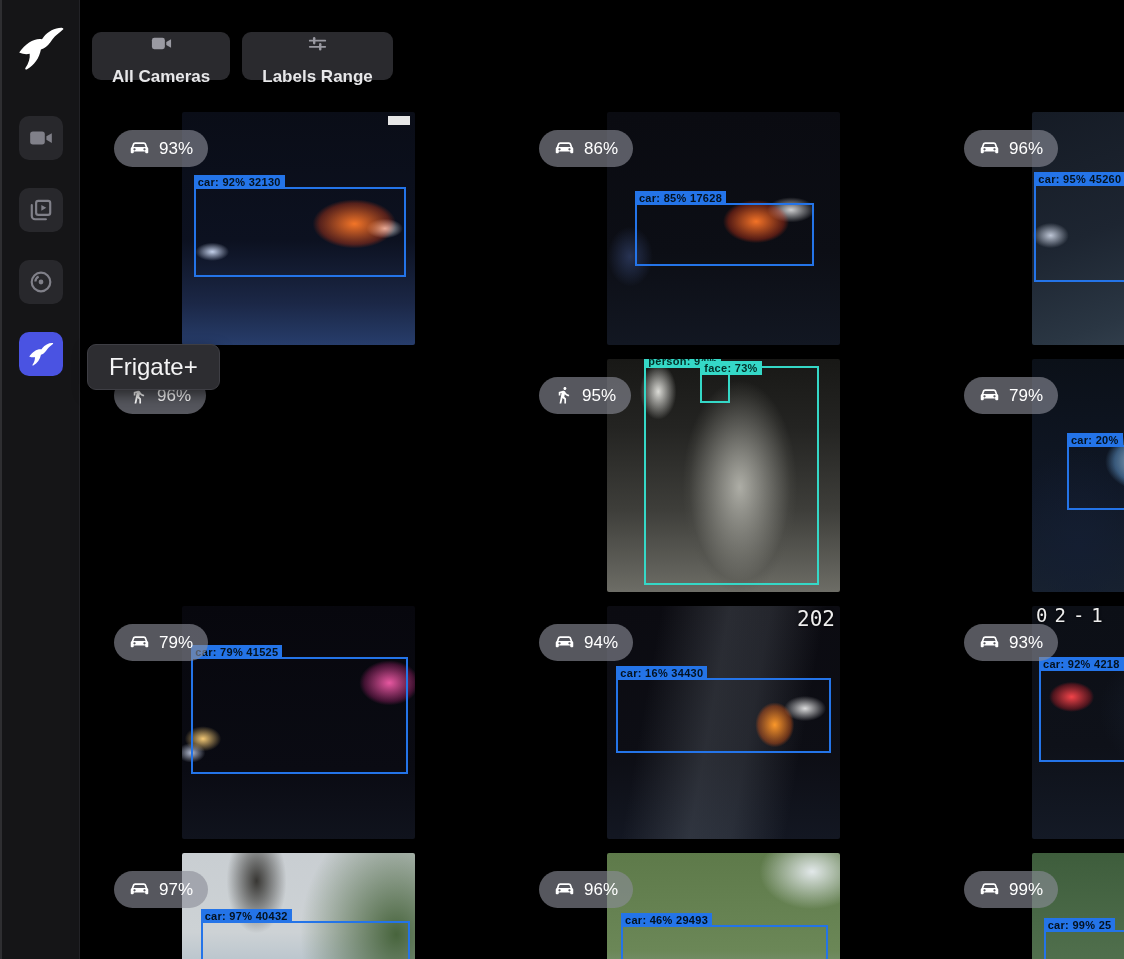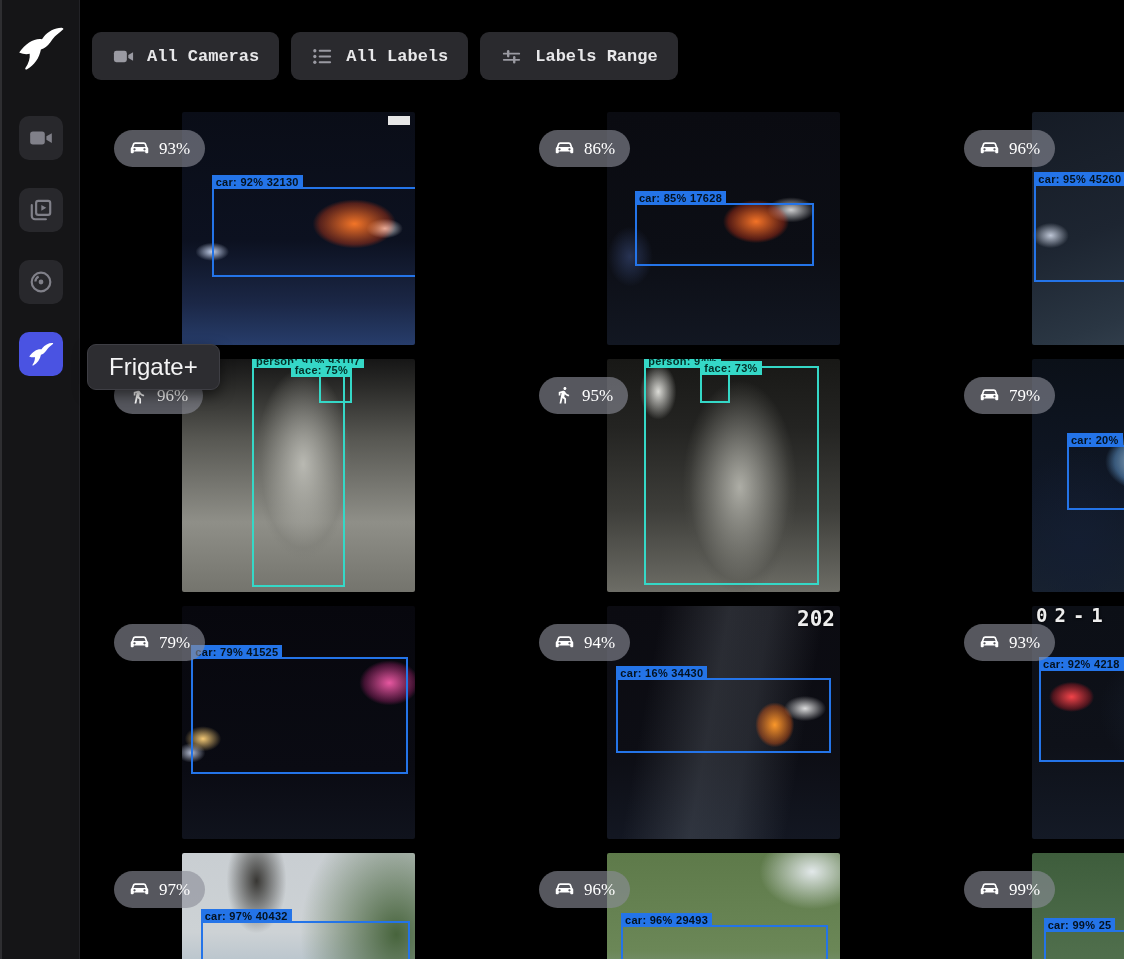--- a/index.html
+++ b/index.html
@@ -19,46 +19,46 @@
 
   
   .tooltip{position:fixed;left:87px;top:344px;height:44px;padding:0 21px;background:#2d2d31;
     border:1px solid #3e3e44;border-radius:9px;color:#f4f4f5;font-size:24px;
     display:flex;align-items:center;z-index:60;box-shadow:0 5px 14px rgba(0,0,0,.55);}
 
   
   .filters{position:fixed;left:92px;top:32px;display:flex;gap:12px;z-index:30;}
   .filter-btn{display:flex;align-items:center;gap:12px;height:48px;padding:0 20px;
     background:#2a2a2e;border:none;border-radius:9px;color:#e8e8ea;
-    font-size:17px;font-weight:700;font-family:Liberation Mono, monospace;cursor:pointer;}
+    font-size:17px;font-weight:700;font-family:Liberation Sans, sans-serif;cursor:pointer;flex-direction:column;}
   .filter-btn .f-icon{color:#9a9aa2;display:flex;}
 
   
   .grid{position:absolute;left:86px;top:112px;display:grid;
     grid-template-columns:repeat(3,425px);row-gap:14px;}
   .cell{position:relative;width:425px;height:233px;cursor:pointer;}
   .thumb{position:relative;width:233px;height:233px;margin:0 auto;overflow:hidden;
     border-radius:2px;background:#101217;}
   .badge{position:absolute;left:28px;top:18px;display:inline-flex;align-items:center;gap:9px;
     height:37px;padding:0 15px;border-radius:999px;background:rgba(138,141,152,.62);
-    color:#fff;font-size:17px;font-weight:500;z-index:5;font-family:Liberation Serif, serif;}
+    color:#fff;font-size:17px;font-weight:500;z-index:5;}
   .badge-icon{display:flex;color:#fff;}
 
   
   .bbox{position:absolute;border:2px solid;box-sizing:border-box;}
   .bbox-blue{border-color:#2474e8;}
   .bbox-teal{border-color:#35d8c7;}
   .bbox-label{position:absolute;bottom:100%;left:-2px;white-space:nowrap;
     font-size:11px;font-weight:700;line-height:14px;padding:0 4px;letter-spacing:.3px;}
   .bbox-blue .bbox-label{background:#2474e8;color:#04121f;}
   .bbox-teal .bbox-label{background:#35d8c7;color:#033028;}
   .bbox-label.align-right{left:auto;right:-2px;}
 
   
-  .osd{position:absolute;color:#eee;font-weight:700;font-family:"DejaVu Sans Mono",monospace;
+  .osd{position:absolute;color:#eee;font-weight:400;font-family:"DejaVu Sans Mono",monospace;
     text-shadow:0 0 3px #000;z-index:2;}
   .osd-top-right{top:1px;right:5px;font-size:21px;}
   .osd-top{top:-2px;left:4px;font-size:19px;letter-spacing:7px;white-space:nowrap;}
 
   
   .scene-n1{background:
     radial-gradient(58px 34px at 74% 48%, rgba(255,122,40,.95), rgba(255,70,20,.3) 60%, transparent 72%),
     radial-gradient(26px 14px at 87% 50%, rgba(255,255,255,.85), transparent 70%),
     radial-gradient(24px 13px at 13% 60%, rgba(215,228,255,.9), transparent 70%),
     linear-gradient(180deg,#0a0d17 0%,#0c1120 55%,#1b2746 82%,#273d6b 100%);}
@@ -165,47 +165,34 @@
       <svg viewBox="0 0 24 24" width="23" height="23" fill="currentColor">
           <rect x="2" y="6" width="13.5" height="12" rx="2.5"></rect>
           <path d="M17 10.4l5-2.9v9l-5-2.9z"></path>
         </svg>
     </span>
     <span>All Cameras</span>
   </button>
   <button class="filter-btn">
     <span class="f-icon">
       <svg viewBox="0 0 24 24" width="23" height="23" fill="currentColor">
-          <circle cx="4" cy="6" r="1.7"></circle>
-          <circle cx="4" cy="12" r="1.7"></circle>
-          <circle cx="4" cy="18" r="1.7"></circle>
-          <rect x="8" y="4.9" width="13" height="2.2" rx="1.1"></rect>
-          <rect x="8" y="10.9" width="13" height="2.2" rx="1.1"></rect>
-          <rect x="8" y="16.9" width="13" height="2.2" rx="1.1"></rect>
-        </svg>
-    </span>
-    <span>All Labels</span>
-  </button>
-  <button class="filter-btn">
-    <span class="f-icon">
-      <svg viewBox="0 0 24 24" width="23" height="23" fill="currentColor">
           <rect x="3" y="8.2" width="18" height="1.8" rx="0.9"></rect>
           <rect x="7.3" y="5.2" width="2.5" height="7.8" rx="1.2"></rect>
           <rect x="3" y="14.6" width="18" height="1.8" rx="0.9"></rect>
           <rect x="13.6" y="11.6" width="2.5" height="7.8" rx="1.2"></rect>
         </svg>
     </span>
     <span>Labels Range</span>
   </button>
 </div>
 
 <main class="grid" id="grid">
     <div class="cell">
       <div class="thumb scene-n1">
-        <div class="bbox bbox-blue" style="left: 5%; top: 32%; width: 91%; height: 39%; margin-left: 18px;">
+        <div class="bbox bbox-blue" style="left: 5%; top: 32%; width: 91%; height: 39%;">
           <span class="bbox-label">car: 92% 32130</span>
         </div>
       </div>
       <div class="badge">
         <span class="badge-icon">
           <svg viewBox="0 0 24 24" width="21" height="21" fill="currentColor">
             <path d="M20.9 10.2l-1.2-3.4C19.3 5.6 18.2 4.8 17 4.8H7c-1.2 0-2.3.8-2.7 2L3.1 10.2C2.4 10.5 2 11.2 2 12v4.5c0 .55.45 1 1 1h1.4c.55 0 1-.45 1-1v-1h13.2v1c0 .55.45 1 1 1H21c.55 0 1-.45 1-1V12c0-.8-.4-1.5-1.1-1.8zM6.1 7.4c.15-.4.5-.6.9-.6h10c.4 0 .75.2.9.6l1 2.8H5.1l1-2.8zM6.3 14.2c-.75 0-1.3-.55-1.3-1.3s.55-1.3 1.3-1.3 1.3.55 1.3 1.3-.55 1.3-1.3 1.3zm11.4 0c-.75 0-1.3-.55-1.3-1.3s.55-1.3 1.3-1.3 1.3.55 1.3 1.3-.55 1.3-1.3 1.3z"></path>
           </svg>
         </span>
         <span>93%</span>
@@ -235,28 +222,20 @@
       <div class="badge">
         <span class="badge-icon">
           <svg viewBox="0 0 24 24" width="21" height="21" fill="currentColor">
             <path d="M20.9 10.2l-1.2-3.4C19.3 5.6 18.2 4.8 17 4.8H7c-1.2 0-2.3.8-2.7 2L3.1 10.2C2.4 10.5 2 11.2 2 12v4.5c0 .55.45 1 1 1h1.4c.55 0 1-.45 1-1v-1h13.2v1c0 .55.45 1 1 1H21c.55 0 1-.45 1-1V12c0-.8-.4-1.5-1.1-1.8zM6.1 7.4c.15-.4.5-.6.9-.6h10c.4 0 .75.2.9.6l1 2.8H5.1l1-2.8zM6.3 14.2c-.75 0-1.3-.55-1.3-1.3s.55-1.3 1.3-1.3 1.3.55 1.3 1.3-.55 1.3-1.3 1.3zm11.4 0c-.75 0-1.3-.55-1.3-1.3s.55-1.3 1.3-1.3 1.3.55 1.3 1.3-.55 1.3-1.3 1.3z"></path>
           </svg>
         </span>
         <span>96%</span>
       </div>
     </div>
     <div class="cell">
-      <div class="thumb scene-ir1">
-        <div class="bbox bbox-teal" style="left: 30%; top: 3%; width: 40%; height: 95%;">
-          <span class="bbox-label">person: 91% 93107</span>
-        </div>
-        <div class="bbox bbox-teal" style="left: 59%; top: 7%; width: 14%; height: 12%;">
-          <span class="bbox-label align-right">face: 75%</span>
-        </div>
-      </div>
       <div class="badge">
         <span class="badge-icon">
           <svg viewBox="0 0 24 24" width="19" height="19" fill="currentColor">
             <path d="M13.8 5.2c1.05 0 1.9-.85 1.9-1.9S14.85 1.4 13.8 1.4s-1.9.85-1.9 1.9.85 1.9 1.9 1.9zM9.6 8.7L7 22h2.2l1.6-7 2.3 2.2V22h2.1v-6.3l-2.2-2.1.6-3.1c1.4 1.6 3.4 2.6 5.5 2.6v-2.1c-1.8 0-3.4-1-4.2-2.4l-1-1.7c-.4-.6-1-1-1.8-1-.3 0-.5.05-.8.15L6 7.6V12h2.1V9.1l1.5-.4z"></path>
           </svg>
         </span>
         <span>96%</span>
       </div>
     </div>
     <div class="cell">
@@ -350,21 +329,21 @@
           <svg viewBox="0 0 24 24" width="21" height="21" fill="currentColor">
             <path d="M20.9 10.2l-1.2-3.4C19.3 5.6 18.2 4.8 17 4.8H7c-1.2 0-2.3.8-2.7 2L3.1 10.2C2.4 10.5 2 11.2 2 12v4.5c0 .55.45 1 1 1h1.4c.55 0 1-.45 1-1v-1h13.2v1c0 .55.45 1 1 1H21c.55 0 1-.45 1-1V12c0-.8-.4-1.5-1.1-1.8zM6.1 7.4c.15-.4.5-.6.9-.6h10c.4 0 .75.2.9.6l1 2.8H5.1l1-2.8zM6.3 14.2c-.75 0-1.3-.55-1.3-1.3s.55-1.3 1.3-1.3 1.3.55 1.3 1.3-.55 1.3-1.3 1.3zm11.4 0c-.75 0-1.3-.55-1.3-1.3s.55-1.3 1.3-1.3 1.3.55 1.3 1.3-.55 1.3-1.3 1.3z"></path>
           </svg>
         </span>
         <span>97%</span>
       </div>
     </div>
     <div class="cell">
       <div class="thumb scene-d2">
         <div class="bbox bbox-blue" style="left: 6%; top: 31%; width: 89%; height: 70%;">
-          <span class="bbox-label">car: 96% 29493</span>
+          <span class="bbox-label">car: 46% 29493</span>
         </div>
       </div>
       <div class="badge">
         <span class="badge-icon">
           <svg viewBox="0 0 24 24" width="21" height="21" fill="currentColor">
             <path d="M20.9 10.2l-1.2-3.4C19.3 5.6 18.2 4.8 17 4.8H7c-1.2 0-2.3.8-2.7 2L3.1 10.2C2.4 10.5 2 11.2 2 12v4.5c0 .55.45 1 1 1h1.4c.55 0 1-.45 1-1v-1h13.2v1c0 .55.45 1 1 1H21c.55 0 1-.45 1-1V12c0-.8-.4-1.5-1.1-1.8zM6.1 7.4c.15-.4.5-.6.9-.6h10c.4 0 .75.2.9.6l1 2.8H5.1l1-2.8zM6.3 14.2c-.75 0-1.3-.55-1.3-1.3s.55-1.3 1.3-1.3 1.3.55 1.3 1.3-.55 1.3-1.3 1.3zm11.4 0c-.75 0-1.3-.55-1.3-1.3s.55-1.3 1.3-1.3 1.3.55 1.3 1.3-.55 1.3-1.3 1.3z"></path>
           </svg>
         </span>
         <span>96%</span>
       </div>

